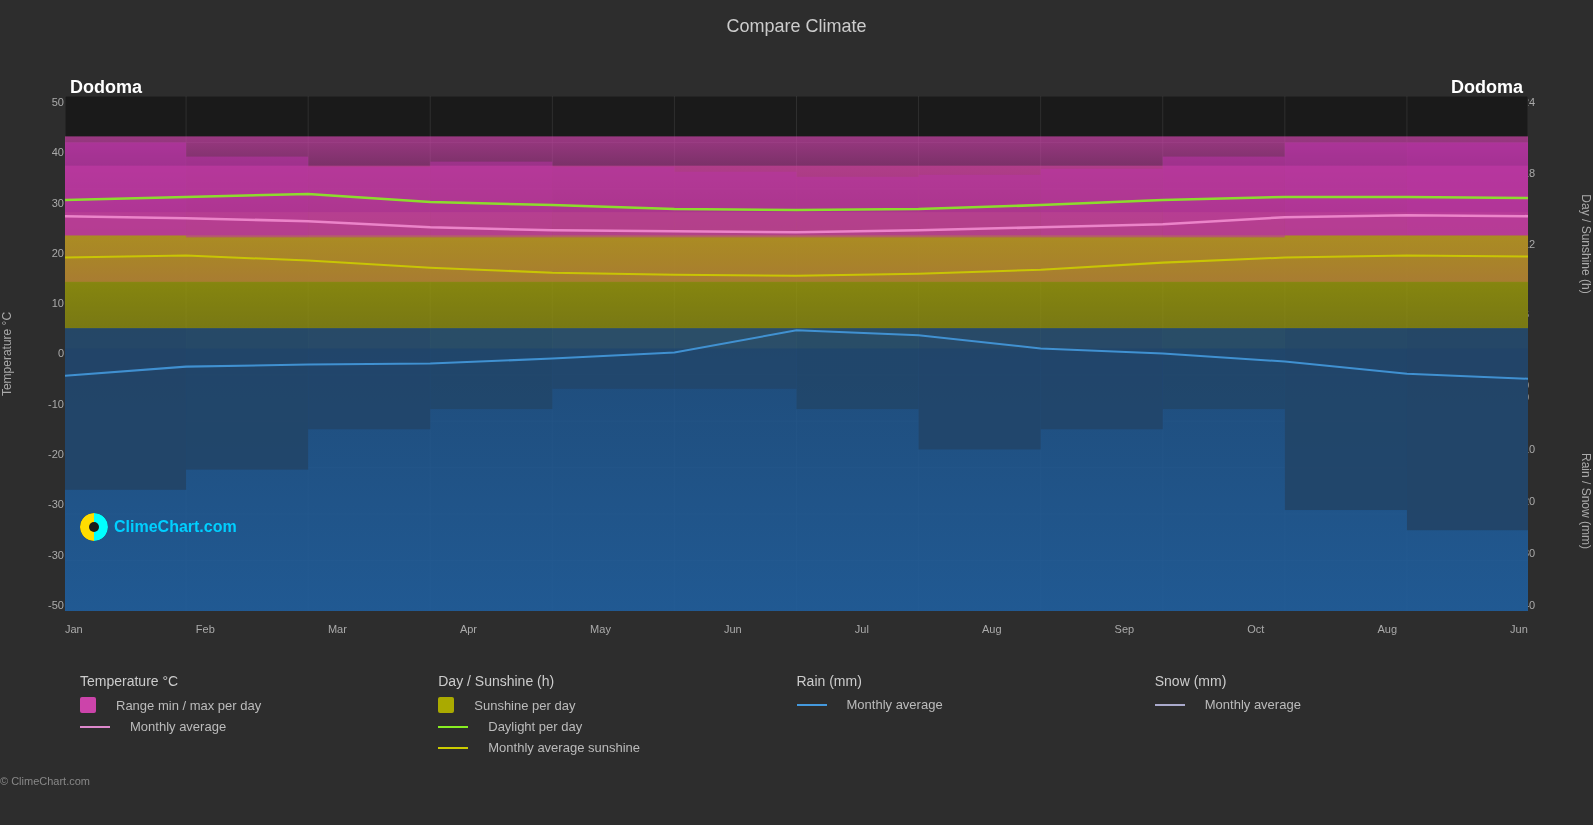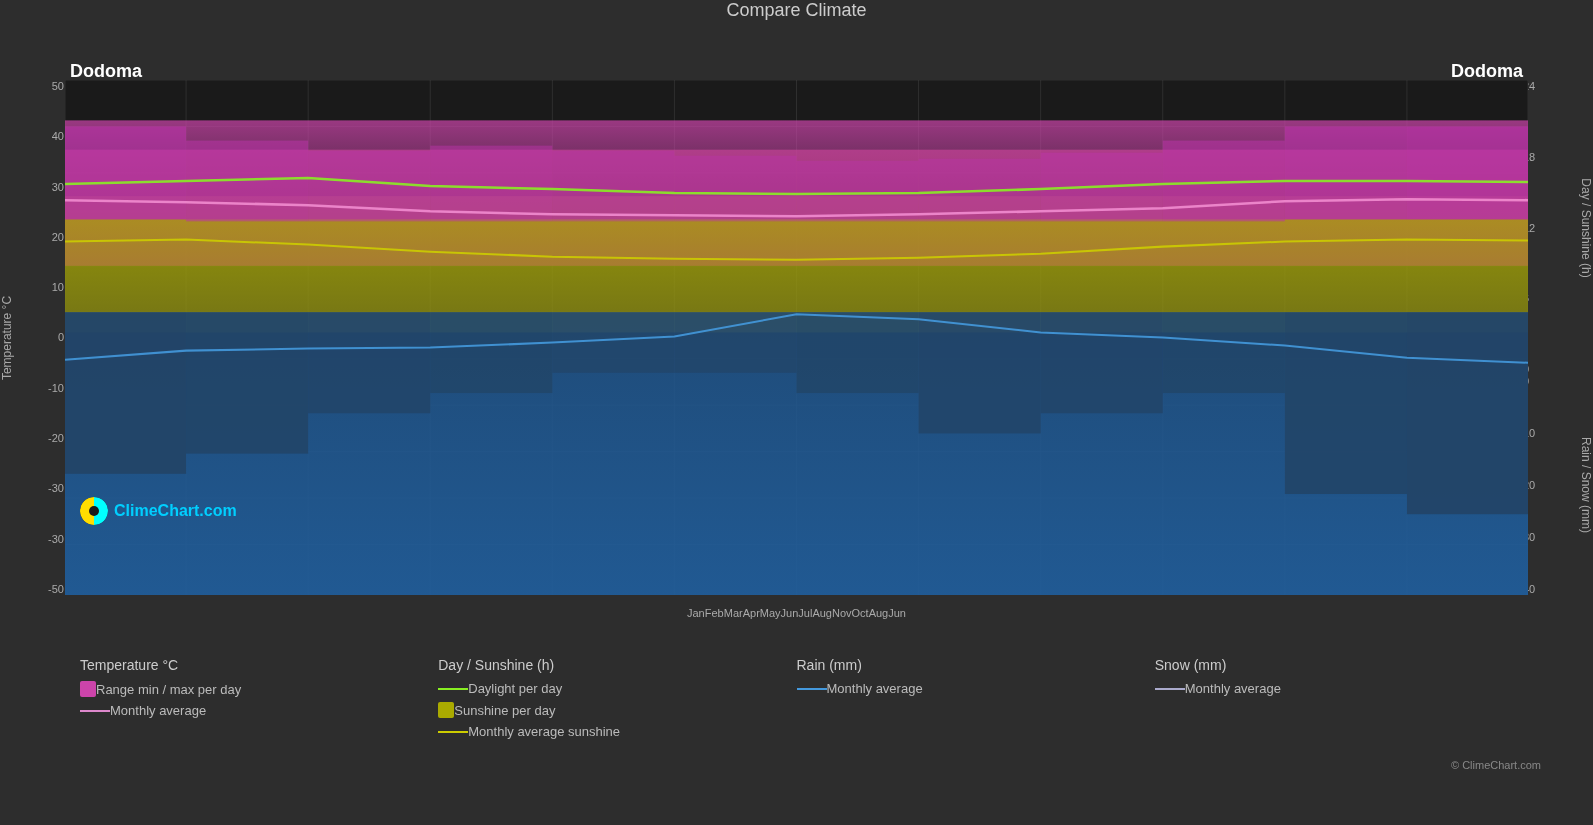--- a/index.html
+++ b/index.html
@@ -9,21 +9,21 @@
       height: 825px;
       font-family: Arial, sans-serif;
       color: #ccc;
       overflow: hidden;
     }
 
     .page-title {
       text-align: center;
       color: #ccc;
       font-size: 18px;
-      padding: 0 0 4px;
+      padding: 16px 0 4px;
     }
 
     .axis-tick {
       color: #aaa;
       font-size: 11px;
     }
 
     .chart-wrapper {
       position: relative;
       display: flex;
@@ -75,21 +75,21 @@
 
     .legend-group-title {
       color: #ccc;
       font-size: 14px;
       margin-bottom: 8px;
     }
 
     .legend-item {
       display: flex;
       align-items: center;
-      gap: 0;
+      gap: 20px;
       margin-bottom: 6px;
       color: #bbb;
       font-size: 13px;
     }
 
     .legend-swatch {
       width: 16px;
       height: 16px;
       flex-shrink: 0;
     }
@@ -267,30 +267,30 @@
         <svg width="28" height="28" viewBox="0 0 28 28">
           <circle cx="14" cy="14" r="14" fill="#222"></circle>
           <path d="M14 0 A14 14 0 0 1 14 28 Z" fill="#00ffff"></path>
           <path d="M14 28 A14 14 0 0 1 14 0 Z" fill="#ffdd00"></path>
           <circle cx="14" cy="14" r="5" fill="#1a1a1a"></circle>
         </svg>
       </div>
       <span style="color:#00cfff;font-size:16px;font-weight:bold;">ClimeChart.com</span>
     </div>
 
-    <div style="position:absolute;left:65px;right:65px;bottom:6px;display:flex;justify-content:center;">
+    <div style="position:absolute;left:65px;right:65px;bottom:6px;display:flex;justify-content:space-between;">
       <span class="axis-tick">Jan</span>
       <span class="axis-tick">Feb</span>
       <span class="axis-tick">Mar</span>
       <span class="axis-tick">Apr</span>
       <span class="axis-tick">May</span>
       <span class="axis-tick">Jun</span>
       <span class="axis-tick">Jul</span>
       <span class="axis-tick">Aug</span>
-      <span class="axis-tick">Nov</span>
+      <span class="axis-tick">Sep</span>
       <span class="axis-tick">Oct</span>
       <span class="axis-tick">Aug</span>
       <span class="axis-tick">Jun</span>
     </div>
 
   </div>
 
   <div class="legend-area">
 
     <div>
@@ -301,28 +301,28 @@
       </div>
       <div class="legend-item">
         <div class="legend-line" style="background:#dd88cc;"></div>
         <span>Monthly average</span>
       </div>
     </div>
 
     <div>
       <div class="legend-group-title">Day / Sunshine (h)</div>
       <div class="legend-item">
+        <div class="legend-swatch" style="background:#aaaa00;border-radius:2px;"></div>
+        <span>Sunshine per day</span>
+      </div>
+      <div class="legend-item">
         <div class="legend-line" style="background:#88ee22;"></div>
         <span>Daylight per day</span>
       </div>
       <div class="legend-item">
-        <div class="legend-swatch" style="background:#aaaa00;border-radius:2px;"></div>
-        <span>Sunshine per day</span>
-      </div>
-      <div class="legend-item">
         <div class="legend-line" style="background:#cccc00;"></div>
         <span>Monthly average sunshine</span>
       </div>
     </div>
 
     <div>
       <div class="legend-group-title">Rain (mm)</div>
       <div class="legend-item">
         <div class="legend-line" style="background:#4499dd;"></div>
         <span>Monthly average</span>
@@ -331,16 +331,16 @@
 
     <div>
       <div class="legend-group-title">Snow (mm)</div>
       <div class="legend-item">
         <div class="legend-line" style="background:#aaaacc;"></div>
         <span>Monthly average</span>
       </div>
     </div>
   </div>
 
-  <div style="text-align:right;padding-right:52px;padding-bottom:8px;">
+  <div style="padding-right:52px;padding-bottom:8px;">
     <span style="color:#888;font-size:11px;">© ClimeChart.com</span>
   </div>
 </div>
 
 </body></html>

